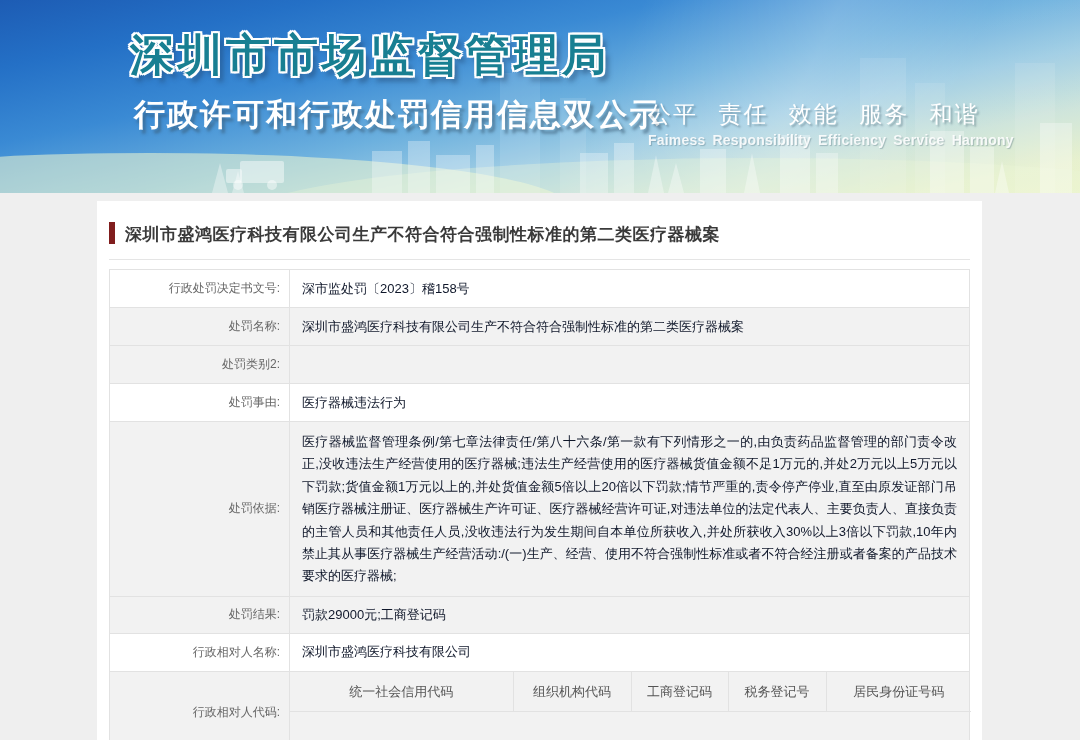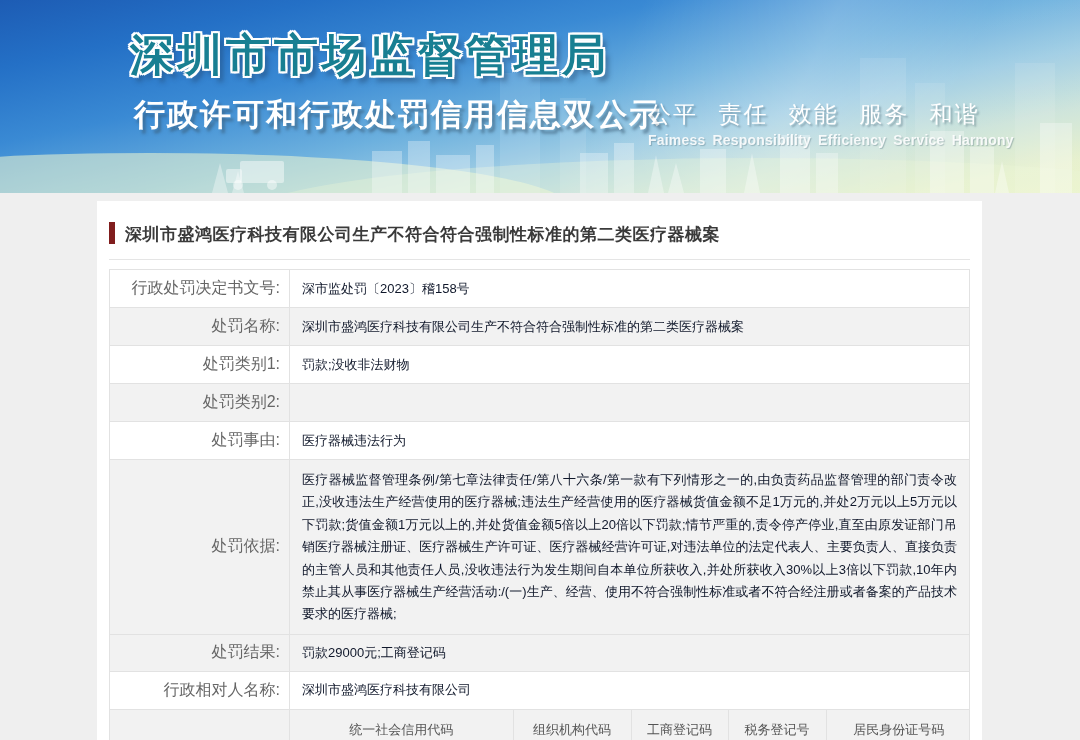--- a/index.html
+++ b/index.html
@@ -80,21 +80,21 @@
     display:flex;
     border-top:1px solid #e2e2e2;
     background:#ffffff;
   }
   .trow:first-child { border-top:none; }
   .trow.alt { background:#f2f2f2; }
   .tlabel {
     flex:0 0 180px;
     display:flex; align-items:center; justify-content:flex-end;
     padding-right:9px;
-    font-size:16px; color:#666;
+    font-size:12px; color:#666;
     border-right:1px solid #e2e2e2;
   }
   .tvalue {
     flex:1;
     display:flex; align-items:center;
     padding:8px 12px;
     font-size:13px; color:#0f172a;
     min-height:36px;
   }
   .h37 { min-height:37px; }
@@ -191,24 +191,20 @@
     <div class="trow">
       <div class="tlabel">行政处罚决定书文号:</div>
       <div class="tvalue h37">深市监处罚〔2023〕稽158号</div>
     </div>
 
     <div class="trow alt">
       <div class="tlabel">处罚名称:</div>
       <div class="tvalue h37">深圳市盛鸿医疗科技有限公司生产不符合符合强制性标准的第二类医疗器械案</div>
     </div>
 
-    <div class="trow">
-      <div class="tlabel">处罚类别1:</div>
-      <div class="tvalue h37">罚款;没收非法财物</div>
-    </div>
 
     <div class="trow alt">
       <div class="tlabel">处罚类别2:</div>
       <div class="tvalue h37"></div>
     </div>
 
     <div class="trow">
       <div class="tlabel">处罚事由:</div>
       <div class="tvalue h37">医疗器械违法行为</div>
     </div>

